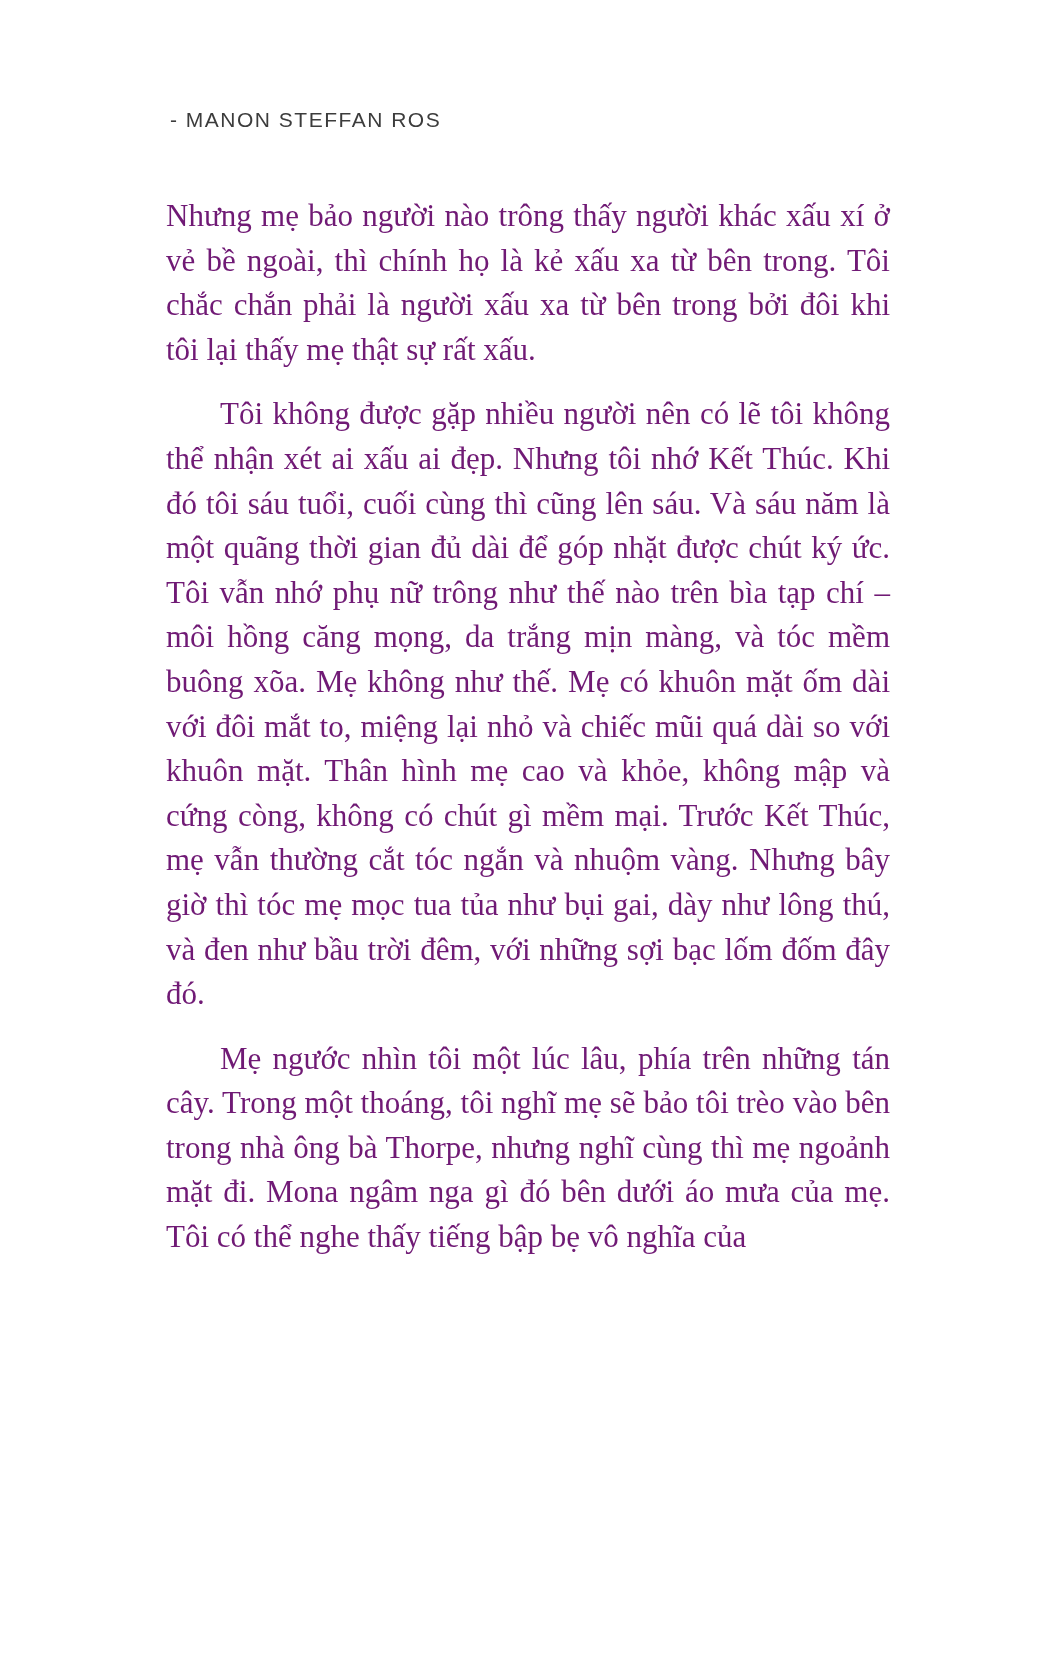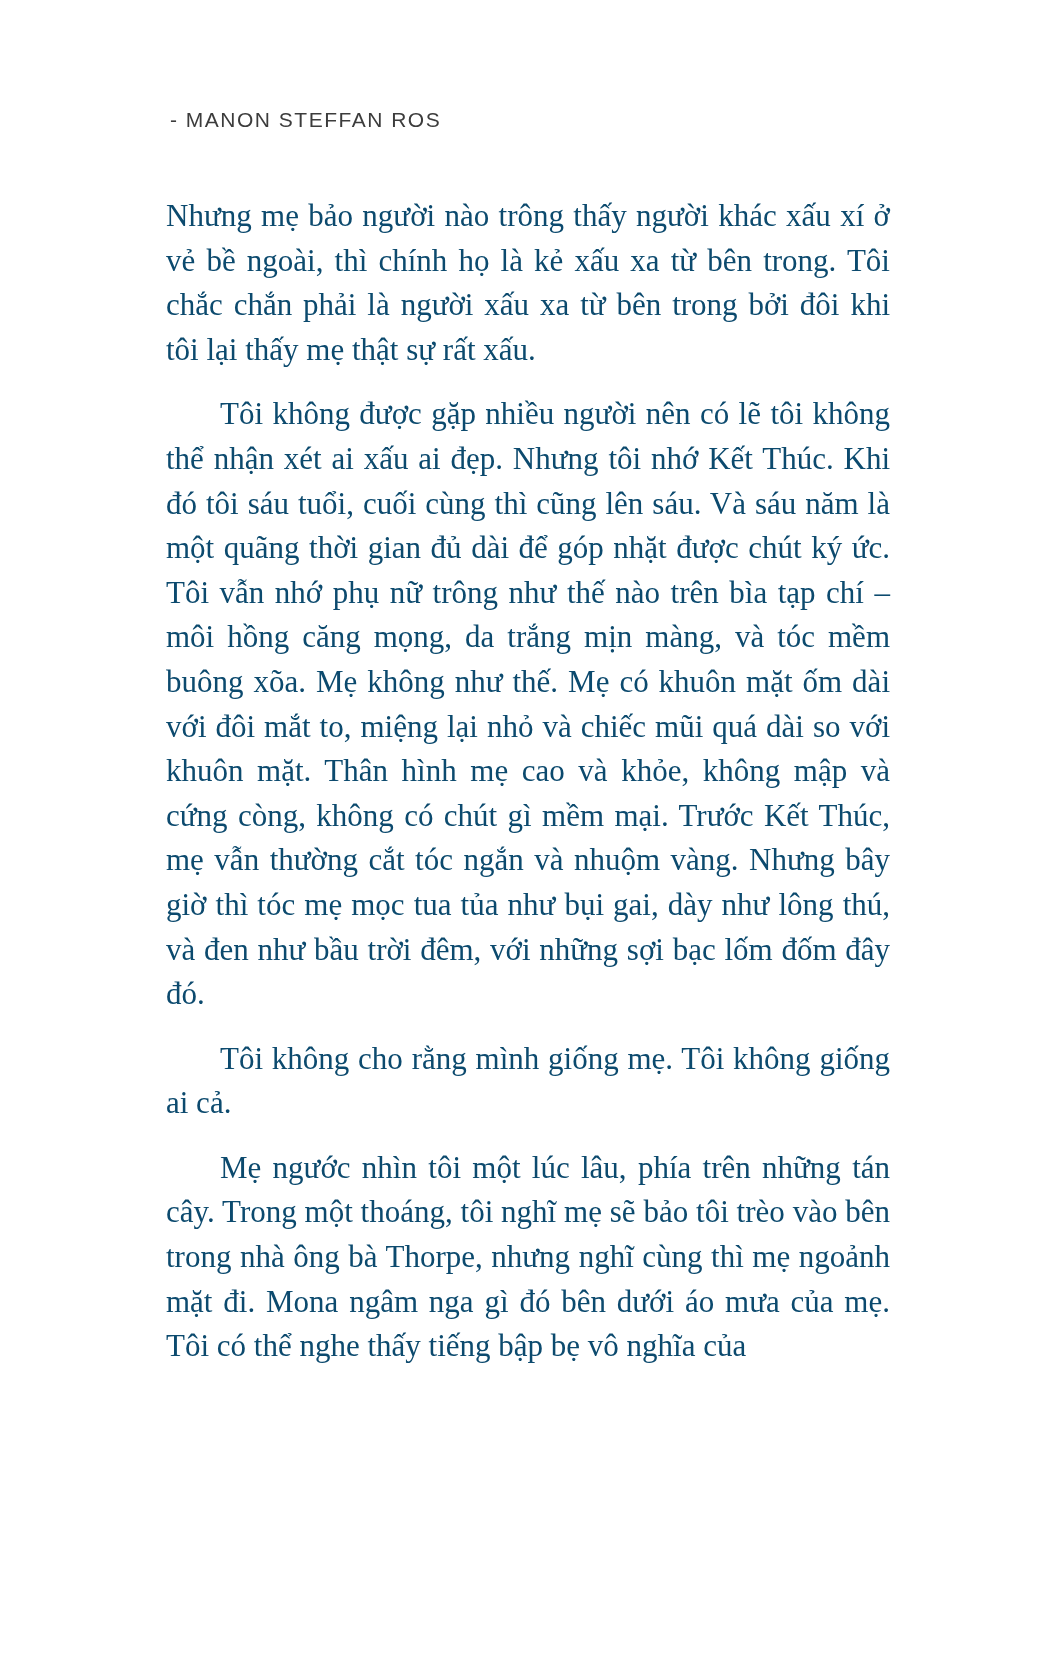--- a/index.html
+++ b/index.html
@@ -26,21 +26,21 @@
     white-space: nowrap;
   }
   .text-block {
     position: absolute;
     top: 194px;
     left: 166px;
     width: 724px;
     font-family: "Liberation Serif", "DejaVu Serif", serif;
     font-size: 31px;
     line-height: 44.6px;
-    color: #0c4a6e;
+    color: #701a75;
     text-align: justify;
   }
   .para {
     margin: 0 0 20px 0;
   }
   .para.indent {
     text-indent: 54px;
   }
   .page-footer {
     position: absolute;
@@ -56,19 +56,18 @@
 </head>
 <body>
 
 <div class="page">
 
   <div class="running-header">- MANON STEFFAN ROS</div>
 
   <div class="text-block">
       <p class="para">Nhưng mẹ bảo người nào trông thấy người khác xấu xí ở vẻ bề ngoài, thì chính họ là kẻ xấu xa từ bên trong. Tôi chắc chắn phải là người xấu xa từ bên trong bởi đôi khi tôi lại thấy mẹ thật sự rất xấu.</p>
       <p class="para indent">Tôi không được gặp nhiều người nên có lẽ tôi không thể nhận xét ai xấu ai đẹp. Nhưng tôi nhớ Kết Thúc. Khi đó tôi sáu tuổi, cuối cùng thì cũng lên sáu. Và sáu năm là một quãng thời gian đủ dài để góp nhặt được chút ký ức. Tôi vẫn nhớ phụ nữ trông như thế nào trên bìa tạp chí – môi hồng căng mọng, da trắng mịn màng, và tóc mềm buông xõa. Mẹ không như thế. Mẹ có khuôn mặt ốm dài với đôi mắt to, miệng lại nhỏ và chiếc mũi quá dài so với khuôn mặt. Thân hình mẹ cao và khỏe, không mập và cứng còng, không có chút gì mềm mại. Trước Kết Thúc, mẹ vẫn thường cắt tóc ngắn và nhuộm vàng. Nhưng bây giờ thì tóc mẹ mọc tua tủa như bụi gai, dày như lông thú, và đen như bầu trời đêm, với những sợi bạc lốm đốm đây đó.</p>
-      <p class="para indent">Tôi không cho rằng mình giống mẹ. Tôi không giống ai cả.</p>
       <p class="para indent">Mẹ ngước nhìn tôi một lúc lâu, phía trên những tán cây. Trong một thoáng, tôi nghĩ mẹ sẽ bảo tôi trèo vào bên trong nhà ông bà Thorpe, nhưng nghĩ cùng thì mẹ ngoảnh mặt đi. Mona ngâm nga gì đó bên dưới áo mưa của mẹ. Tôi có thể nghe thấy tiếng bập bẹ vô nghĩa của</p>
     </div>
 
   <div class="page-footer">– 12 –</div>
 
 </div>
 
 </body></html>

